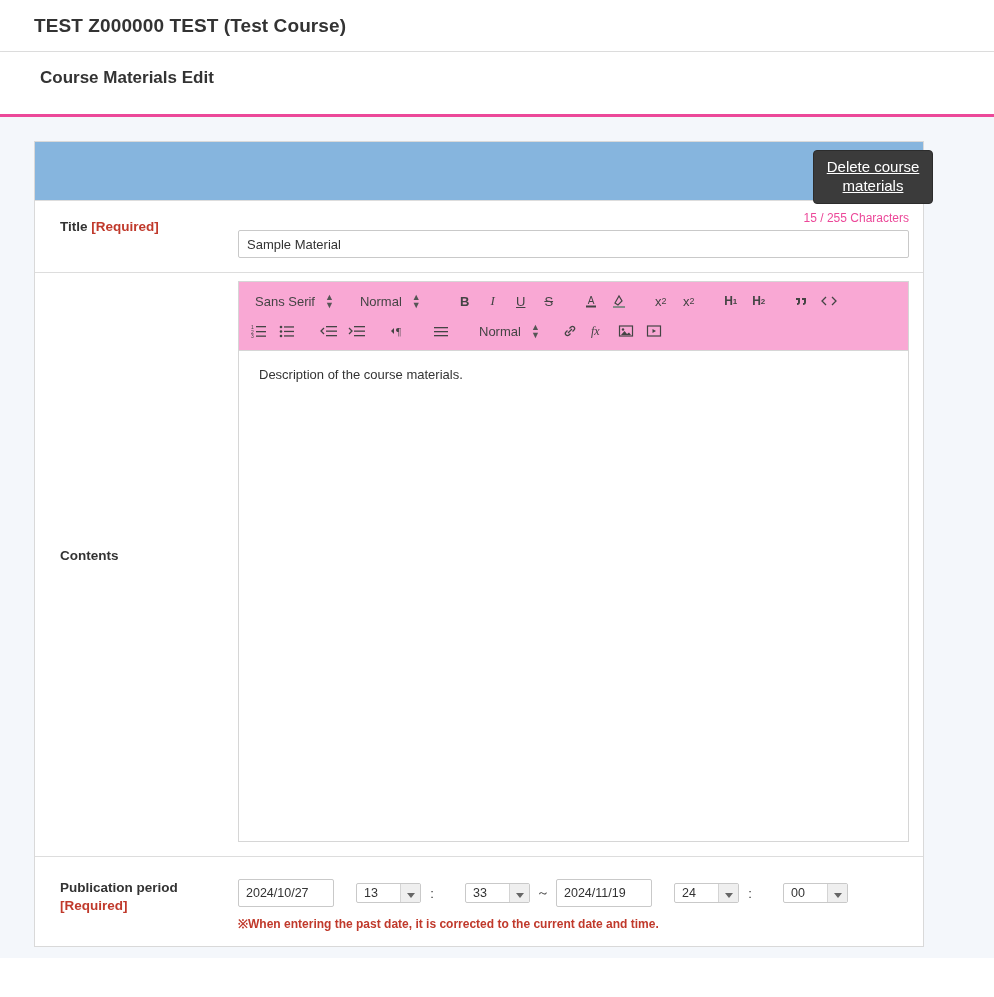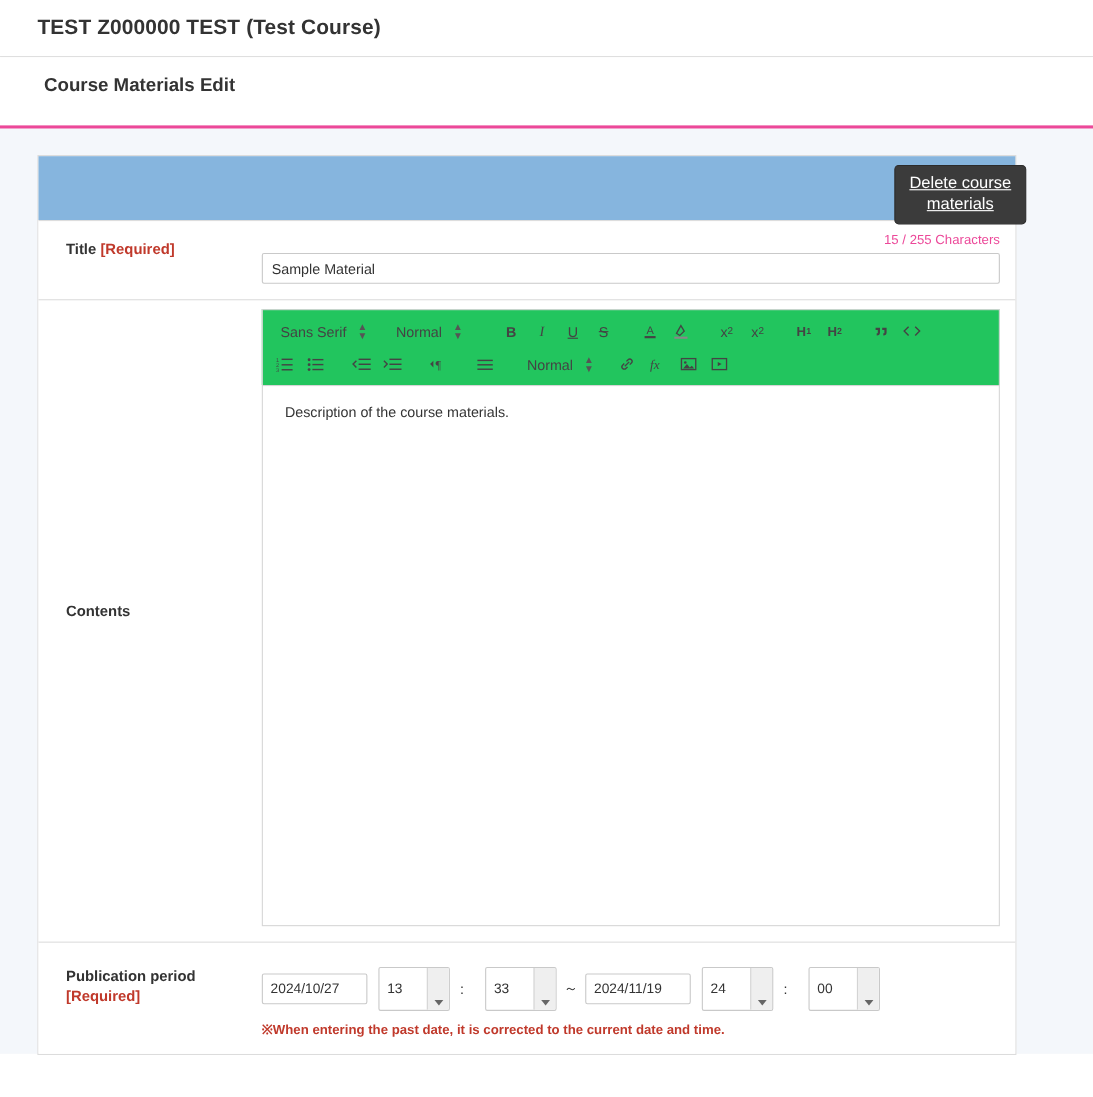--- a/index.html
+++ b/index.html
@@ -131,21 +131,21 @@
     color: #333333;
     font-family: "Liberation Sans", sans-serif;
     background: #ffffff;
   }
 
   
   .editor-wrap { width: 671px; }
   .editor-toolbar {
     border: 1px solid #d6d6d6;
     border-bottom: none;
-    background: #22c55e;
+    background: #f9a8d4;
     padding: 4px 5px 4px 6px;
     text-align: center;
   }
   .tb-row {
     display: flex;
     align-items: center;
     height: 30px;
     gap: 0px;
   }
   .tb-btn {
@@ -209,22 +209,22 @@
     border-radius: 2px;
     padding: 3px 7px;
     font-size: 12.5px;
     font-family: "Liberation Sans", sans-serif;
     color: #333;
     background: #fff;
   }
   .sel {
     display: inline-flex;
     align-items: stretch;
-    margin-left: 10px;
-    height: 40px;
+    margin-left: 22px;
+    height: 20px;
     border: 1px solid #c9c9c9;
     border-radius: 2px;
     background: #ffffff;
     overflow: hidden;
   }
   .sel .val {
     width: 43px;
     display: flex;
     align-items: center;
     padding-left: 7px;

